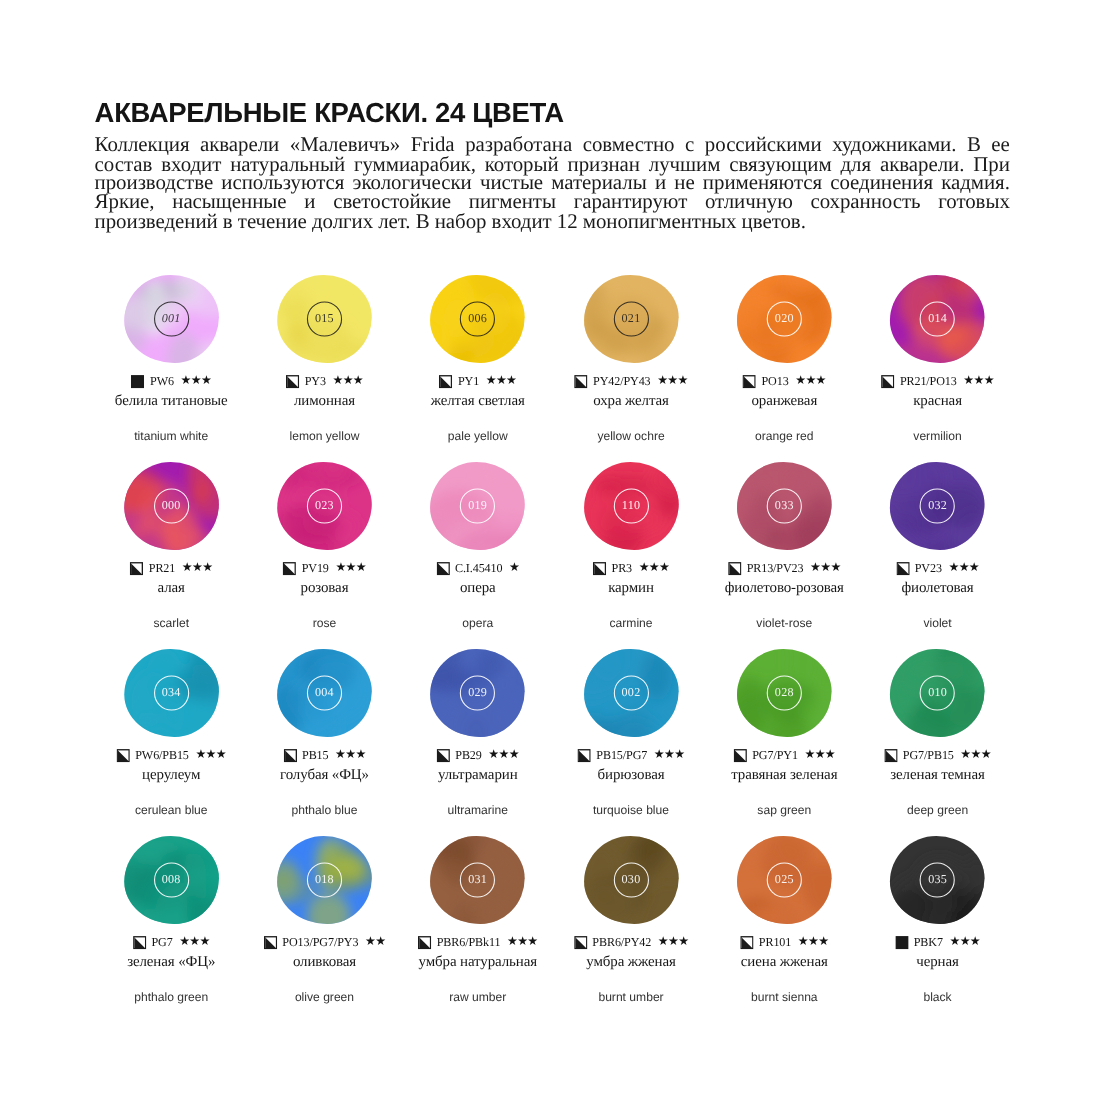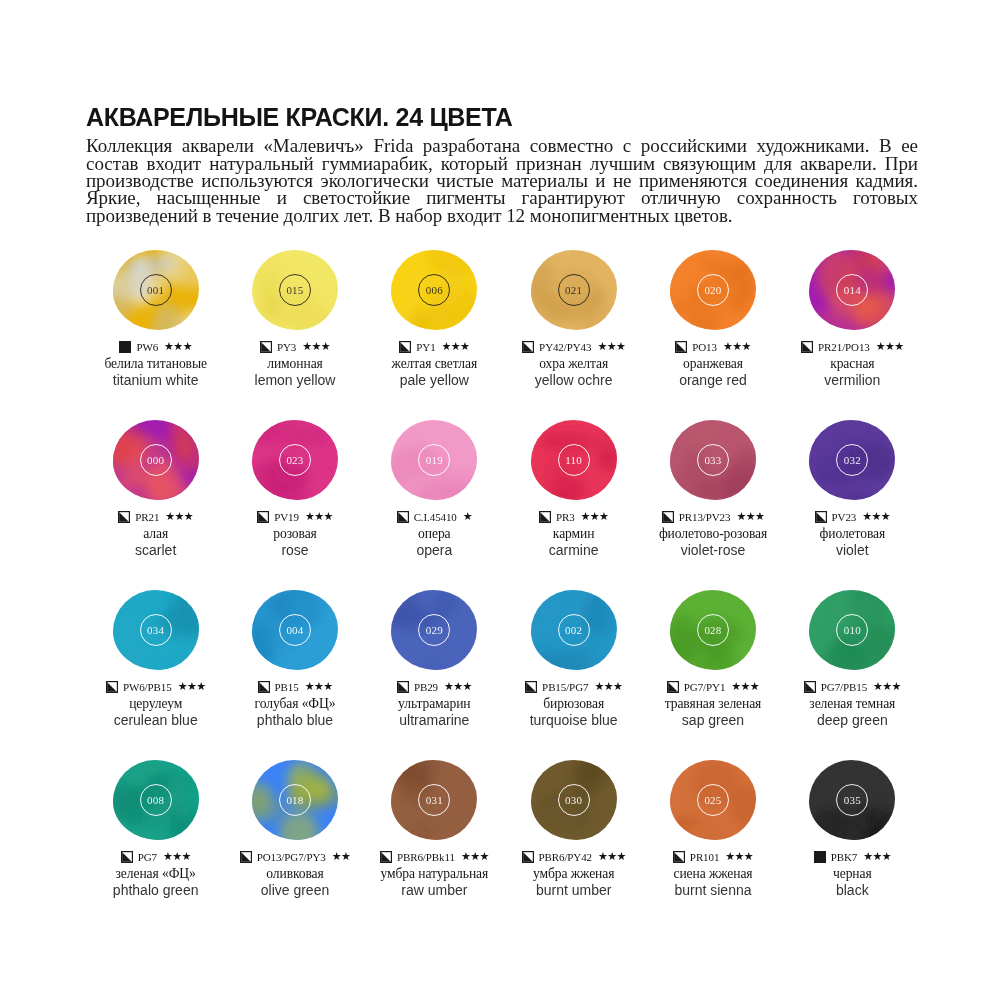--- a/index.html
+++ b/index.html
@@ -19,21 +19,21 @@
     position: relative;
     width: 1000px;
     height: 1000px;
     background: #ffffff;
   }
 
   
   .header {
     position: absolute;
     left: 86px;
-    top: 104px;
+    top: 90px;
     width: 832px;
   }
   .title {
     font-family: "Liberation Sans", "DejaVu Sans", sans-serif;
     font-weight: bold;
     font-size: 25px;
     letter-spacing: -0.3px;
     line-height: 1.05;
     margin: 0 0 7px 0;
     color: #141414;
@@ -144,42 +144,42 @@
     font-family: "Liberation Serif", "DejaVu Serif", serif;
     font-size: 13.6px;
     color: #161616;
     text-align: center;
     line-height: 16px;
     white-space: nowrap;
     letter-spacing: -0.1px;
   }
   .name-en {
     font-family: "Liberation Sans", "DejaVu Sans", sans-serif;
-    font-size: 14px;
+    font-size: 11px;
     color: #333333;
     text-align: center;
     line-height: 14px;
     white-space: nowrap;
-    margin-top: 1px;
+    margin-top: 18px;
   }
 </style>
 </head>
 <body>
 
 <div id="page">
 
   <div class="header">
     <h1 class="title">АКВАРЕЛЬНЫЕ КРАСКИ. 24 ЦВЕТА</h1>
     <p class="intro">Коллекция акварели «Малевичъ» Frida разработана совместно с российскими художниками. В ее состав входит натуральный гуммиарабик, который признан лучшим связующим для акварели. При производстве используются экологически чистые материалы и не применяются соединения кадмия. Яркие, насыщенные и светостойкие пигменты гарантируют отличную сохранность готовых произведений в течение долгих лет. В набор входит 12 монопигментных цветов.</p>
   </div>
 
   <div class="grid" id="swatch-grid">
       <div class="cell">
         <div class="swatch-wrap">
-          <div class="blob" style="background: #eab308;">
+          <div class="blob" style="background: #f0abfc; font-style: italic;">
             <svg class="tex" viewBox="0 0 100 100" preserveAspectRatio="none">
               <defs>
                 <filter id="blur0" x="-30%" y="-30%" width="160%" height="160%">
                   <feGaussianBlur stdDeviation="5"></feGaussianBlur>
                 </filter>
               </defs>
               <g filter="url(#blur0)">
                 <ellipse cx="66.6" cy="19.3" rx="13.2" ry="19.6" fill="#e9ecef" opacity="0.30"></ellipse>
                 <ellipse cx="61.4" cy="85.1" rx="14.6" ry="26.3" fill="#b9c0c8" opacity="0.42"></ellipse>
                 <ellipse cx="30.7" cy="42.0" rx="30.4" ry="16.0" fill="#e9ecef" opacity="0.52"></ellipse>

